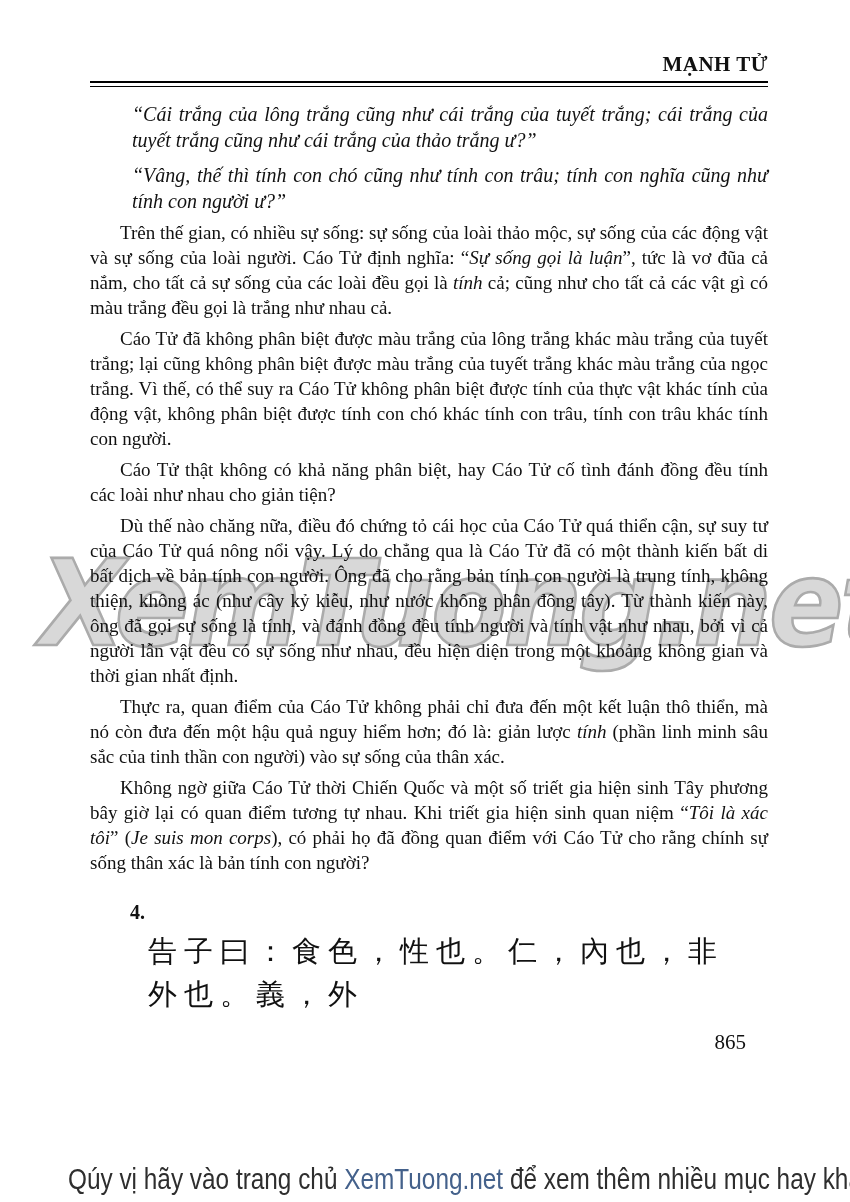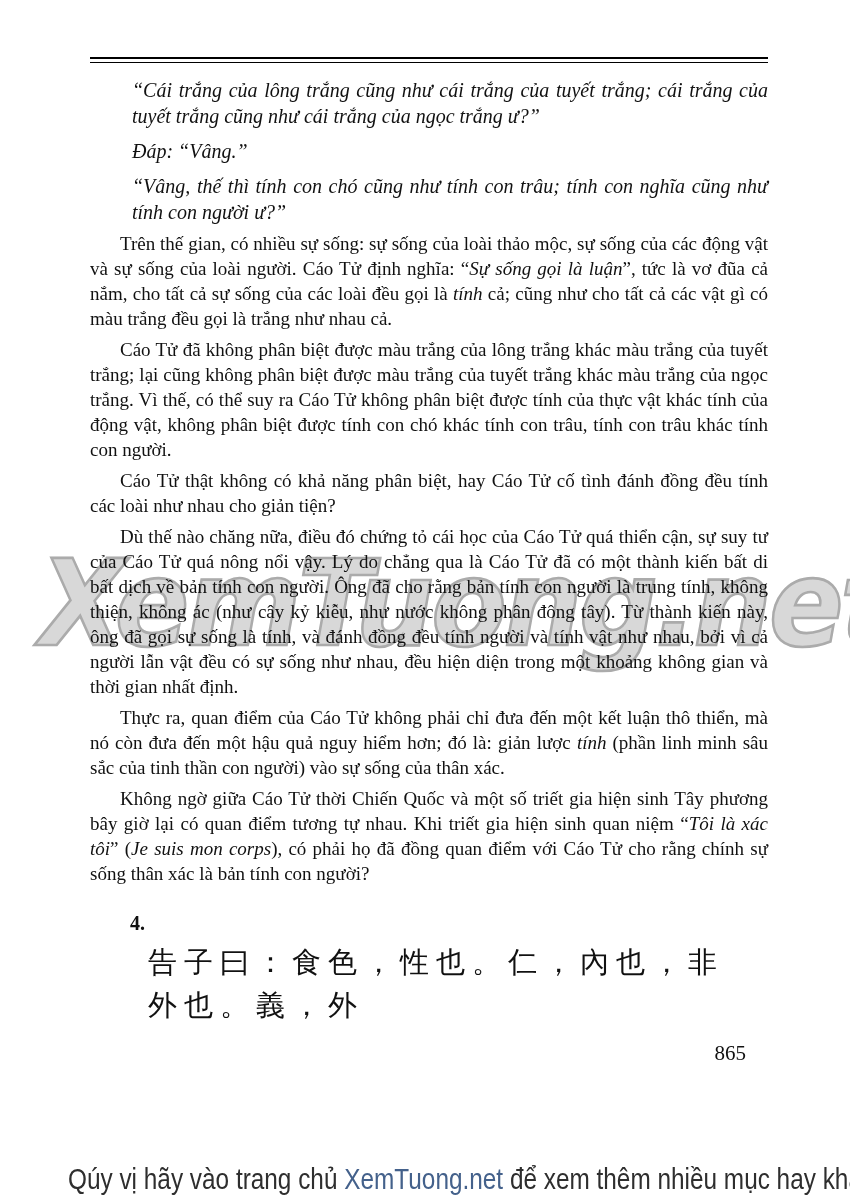--- a/index.html
+++ b/index.html
@@ -71,24 +71,26 @@
 </style>
 </head>
 <body>
 
 <div class="page">
 
   <div class="watermark">XemTuong.net</div>
 
   <div class="content">
 
+    <div class="running-head">
+      <span>MẠNH TỬ</span>
+    </div>
     <div class="head-rule"></div>
 
-    <p class="quote"><span>“Cái trắng của lông trắng cũng như cái trắng của tuyết trắng; cái trắng của tuyết trắng cũng như cái trắng của ngọc trắng ư?”</span></p>
-    <p class="quote"><span>Đáp: “Vâng.”</span></p>
+    <p class="quote"><span>“Cái trắng của lông trắng cũng như cái trắng của tuyết trắng; cái trắng của tuyết trắng cũng như cái trắng của thảo trắng ư?”</span></p>
     <p class="quote"><span>“Vâng, thế thì tính con chó cũng như tính con trâu; tính con nghĩa cũng như tính con người ư?”</span></p>
 
 
     <p class="body-para"><span>Trên thế gian, có nhiều sự sống: sự sống của loài thảo mộc, sự sống của các động vật và sự sống của loài người. Cáo Tử định nghĩa: “</span><i>Sự sống gọi là luận</i><span>”, tức là vơ đũa cả nắm, cho tất cả sự sống của các loài đều gọi là </span><i>tính</i><span> cả; cũng như cho tất cả các vật gì có màu trắng đều gọi là trắng như nhau cả.</span></p>
 
     <p class="body-para"><span>Cáo Tử đã không phân biệt được màu trắng của lông trắng khác màu trắng của tuyết trắng; lại cũng không phân biệt được màu trắng của tuyết trắng khác màu trắng của ngọc trắng. Vì thế, có thể suy ra Cáo Tử không phân biệt được tính của thực vật khác tính của động vật, không phân biệt được tính con chó khác tính con trâu, tính con trâu khác tính con người.</span></p>
 
     <p class="body-para"><span>Cáo Tử thật không có khả năng phân biệt, hay Cáo Tử cố tình đánh đồng đều tính các loài như nhau cho giản tiện?</span></p>
 
     <p class="body-para"><span>Dù thế nào chăng nữa, điều đó chứng tỏ cái học của Cáo Tử quá thiển cận, sự suy tư của Cáo Tử quá nông nổi vậy. Lý do chẳng qua là Cáo Tử đã có một thành kiến bất di bất dịch về bản tính con người. Ông đã cho rằng bản tính con người là trung tính, không thiện, không ác (như cây kỷ kiễu, như nước không phân đông tây). Từ thành kiến này, ông đã gọi sự sống là tính, và đánh đồng đều tính người và tính vật như nhau, bởi vì cả người lẫn vật đều có sự sống như nhau, đều hiện diện trong một khoảng không gian và thời gian nhất định.</span></p>

